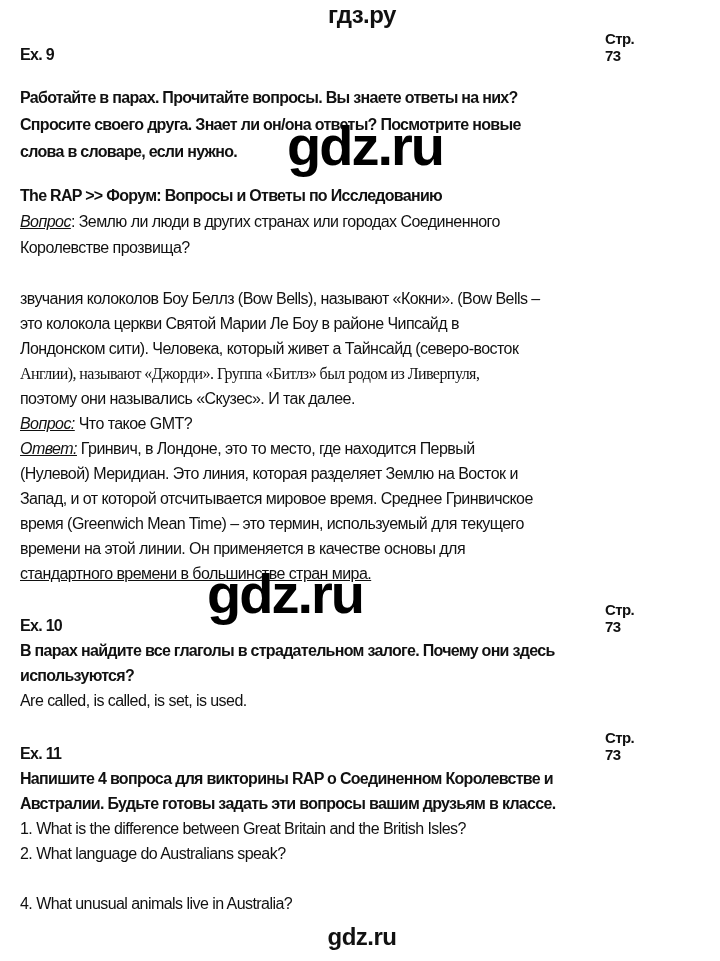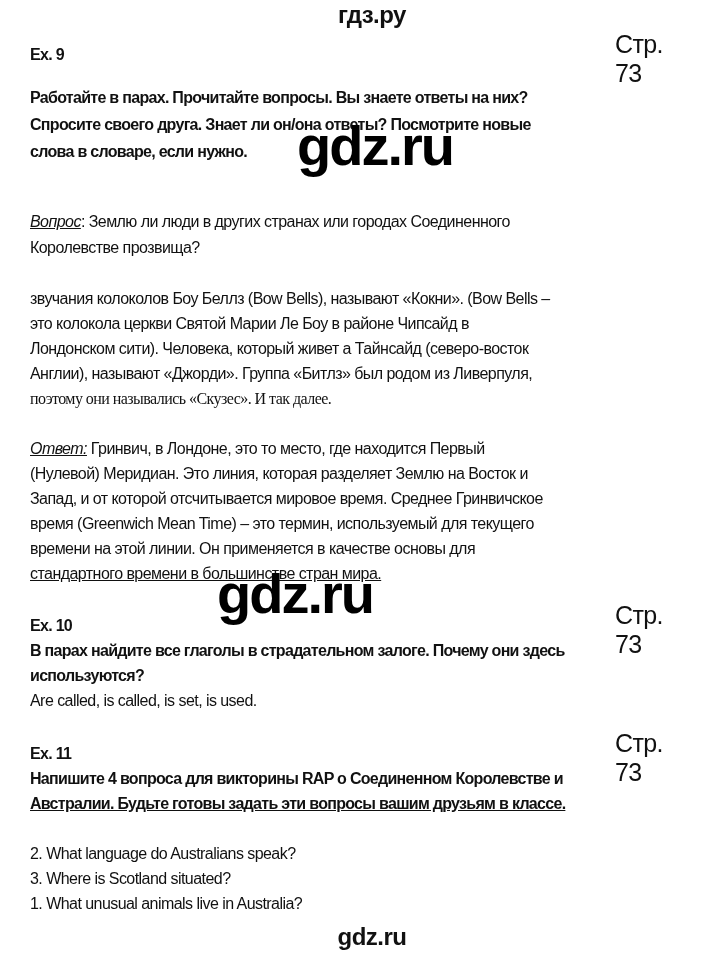--- a/index.html
+++ b/index.html
@@ -1,26 +1,26 @@
 <!DOCTYPE html>
 <html><head>
 <meta charset="utf-8">
 <style>
   html, body { margin: 0; padding: 0; background: #ffffff; }
   body {
     width: 720px; height: 961px; position: relative; overflow: hidden;
     font-family: "Liberation Sans", sans-serif; color: #111111;
   }
-  .page { position: absolute; left: 12px; top: 0; width: 576px; height: 961px; }
+  .page { position: absolute; left: 2px; top: 0; width: 576px; height: 961px; }
   .line {
     position: absolute; left: 18px; font-size: 16px; line-height: 26px;
     white-space: nowrap; letter-spacing: -0.55px; margin-top: 12px;
   }
   .bold { font-weight: bold; letter-spacing: -0.7px; }
-  .right { position: absolute; left: 603px; font-weight: normal; font-size: 25px; letter-spacing: -0.6px; }
+  .right { position: absolute; left: 603px; font-weight: bold; font-size: 15px; letter-spacing: -0.6px; }
   .header-site {
     position: absolute; top: 0px; left: 0; width: 720px; text-align: center;
     font-size: 24px; font-weight: bold; line-height: 30px; letter-spacing: -0.5px;
   }
   .footer-site {
     position: absolute; top: 922px; left: 0; width: 720px; text-align: center;
     font-size: 24px; font-weight: bold; line-height: 30px; letter-spacing: -0.5px;
   }
   .watermark {
     position: absolute; font-size: 56px; font-weight: bold; line-height: 56px;
@@ -37,48 +37,50 @@
 
   <div class="line bold" style="top:30px;">Ex. 9</div>
   <div class="right" style="top:30px;">Стр. 73</div>
 
   <div class="line bold" style="top:73px;">Работайте в парах. Прочитайте вопросы. Вы знаете ответы на них?</div>
   <div class="line bold" style="top:100px;">Спросите своего друга. Знает ли он/она ответы? Посмотрите новые</div>
   <div class="line bold" style="top:127px;">слова в словаре, если нужно.</div>
 
   <div class="watermark" style="top:118px; left:285px;">gdz.ru</div>
 
+  <div class="line bold" style="top:171px;">The RAP &gt;&gt; Форум: Вопросы и Ответы по Исследованию</div>
 
   <div class="line" style="top:197px;"><span class="label-u">Вопрос</span><span>: Землю ли люди в других странах или городах Соединенного</span></div>
   <div class="line" style="top:223px;">Королевстве прозвища?</div>
 
   <div class="line" style="top:274px;">звучания колоколов Боу Беллз (Bow Bells), называют «Кокни». (Bow Bells –</div>
   <div class="line" style="top:299px;text-align:center;">это колокола церкви Святой Марии Ле Боу в районе Чипсайд в</div>
   <div class="line" style="top:324px;">Лондонском сити). Человека, который живет а Тайнсайд (северо-восток</div>
-  <div class="line" style="top:349px;">Англии), называют «Джорди». Группа «Битлз» был родом из Ливерпуля,</div>
-  <div class="line" style="top:374px;font-family:Liberation Serif, serif;">поэтому они назывались «Скузес». И так далее.</div>
+  <div class="line" style="top:349px;font-family:Liberation Serif, serif;">Англии), называют «Джорди». Группа «Битлз» был родом из Ливерпуля,</div>
+  <div class="line" style="top:374px;">поэтому они назывались «Скузес». И так далее.</div>
 
+  <div class="line" style="top:399px;"><span class="label-u">Вопрос:</span><span> Что такое GMT?</span></div>
 
   <div class="line" style="top:424px;"><span class="label-u">Ответ:</span><span> Гринвич, в Лондоне, это то место, где находится Первый</span></div>
   <div class="line" style="top:449px;">(Нулевой) Меридиан. Это линия, которая разделяет Землю на Восток и</div>
   <div class="line" style="top:474px;">Запад, и от которой отсчитывается мировое время. Среднее Гринвичское</div>
   <div class="line" style="top:499px;">время (Greenwich Mean Time) – это термин, используемый для текущего</div>
   <div class="line" style="top:524px;">времени на этой линии. Он применяется в качестве основы для</div>
   <div class="line" style="top:549px;text-decoration:underline;">стандартного времени в большинстве стран мира.</div>
 
   <div class="watermark" style="top:566px; left:205px;">gdz.ru</div>
 
   <div class="line bold" style="top:601px;">Ex. 10</div>
   <div class="right" style="top:601px;">Стр. 73</div>
   <div class="line bold" style="top:626px;">В парах найдите все глаголы в страдательном залоге. Почему они здесь</div>
   <div class="line bold" style="top:651px;">используются?</div>
   <div class="line" style="top:676px;">Are called, is called, is set, is used.</div>
 
   <div class="line bold" style="top:729px;">Ex. 11</div>
   <div class="right" style="top:729px;">Стр. 73</div>
   <div class="line bold" style="top:754px;text-align:center;">Напишите 4 вопроса для викторины RAP о Соединенном Королевстве и</div>
-  <div class="line bold" style="top:779px;text-decoration:underline;">Австралии. Будьте готовы задать эти вопросы вашим друзьям в классе.</div>
+  <div class="line bold" style="top:779px;">Австралии. Будьте готовы задать эти вопросы вашим друзьям в классе.</div>
+  <div class="line" style="top:804px;">1. What is the difference between Great Britain and the British Isles?</div>
   <div class="line" style="top:829px;">2. What language do Australians speak?</div>
-  <div class="line" style="top:854px;">3. Where is Scotland situated?</div>
-  <div class="line" style="top:879px;">1. What unusual animals live in Australia?</div>
+  <div class="line" style="top:879px;">4. What unusual animals live in Australia?</div>
 
   <div class="footer-site">gdz.ru</div>
 </div>
 
 </body></html>

